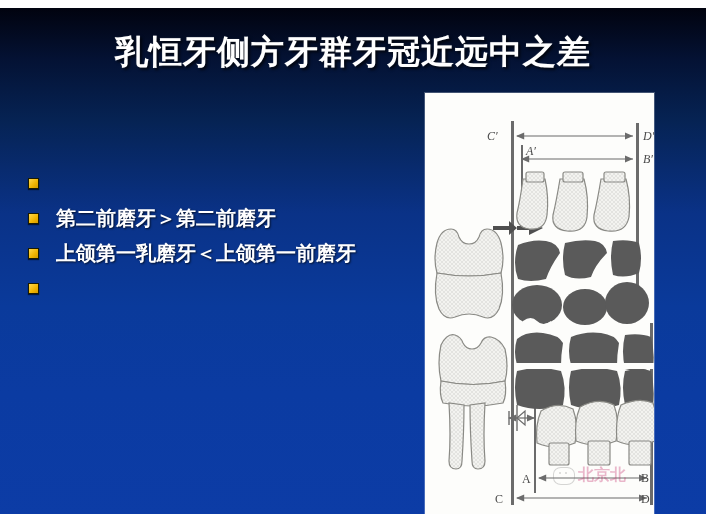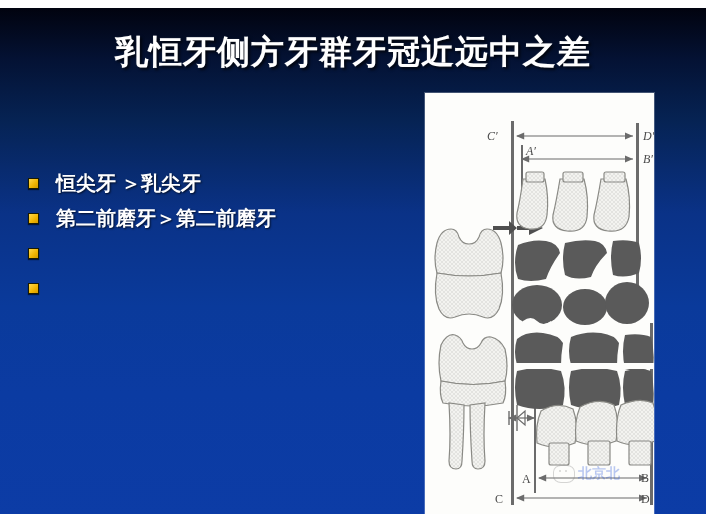--- a/index.html
+++ b/index.html
@@ -65,41 +65,41 @@
     border:1.5px solid #7a7a7a;position:relative;
   }
   .wm-logo:before,.wm-logo:after{
     content:"";position:absolute;width:2px;height:2px;border-radius:50%;
     background:#7a7a7a;top:4px;
   }
   .wm-logo:before{left:5px;}
   .wm-logo:after{left:11px;}
   .wm-text{
     font-family:Liberation Mono, monospace;
-    font-size:14px;font-weight:bold;color:#1d4ed8;white-space:nowrap;
+    font-size:16px;font-weight:bold;color:#be185d;white-space:nowrap;
   }
 </style>
 </head>
 <body>
 
 <div class="slide">
 
   <div class="title">乳恒牙侧方牙群牙冠近远中之差</div>
 
   <div class="bullets">
     <div class="bullet-row">
       <span class="bullet-mark"></span>
-      <span class="bullet-text">恒尖牙 ＞乳尖牙</span>
     </div>
     <div class="bullet-row">
       <span class="bullet-mark"></span>
       <span class="bullet-text">第二前磨牙＞第二前磨牙</span>
     </div>
     <div class="bullet-row">
       <span class="bullet-mark"></span>
+      <span class="bullet-text">上颌第一乳磨牙＜上颌第一前磨牙</span>
     </div>
     <div class="bullet-row">
       <span class="bullet-mark"></span>
     </div>
   </div>
 
   <div class="panel">
     <svg width="229" height="429" viewBox="0 0 229 429">
       <defs>
         <pattern id="stip" width="4" height="4" patternUnits="userSpaceOnUse">

